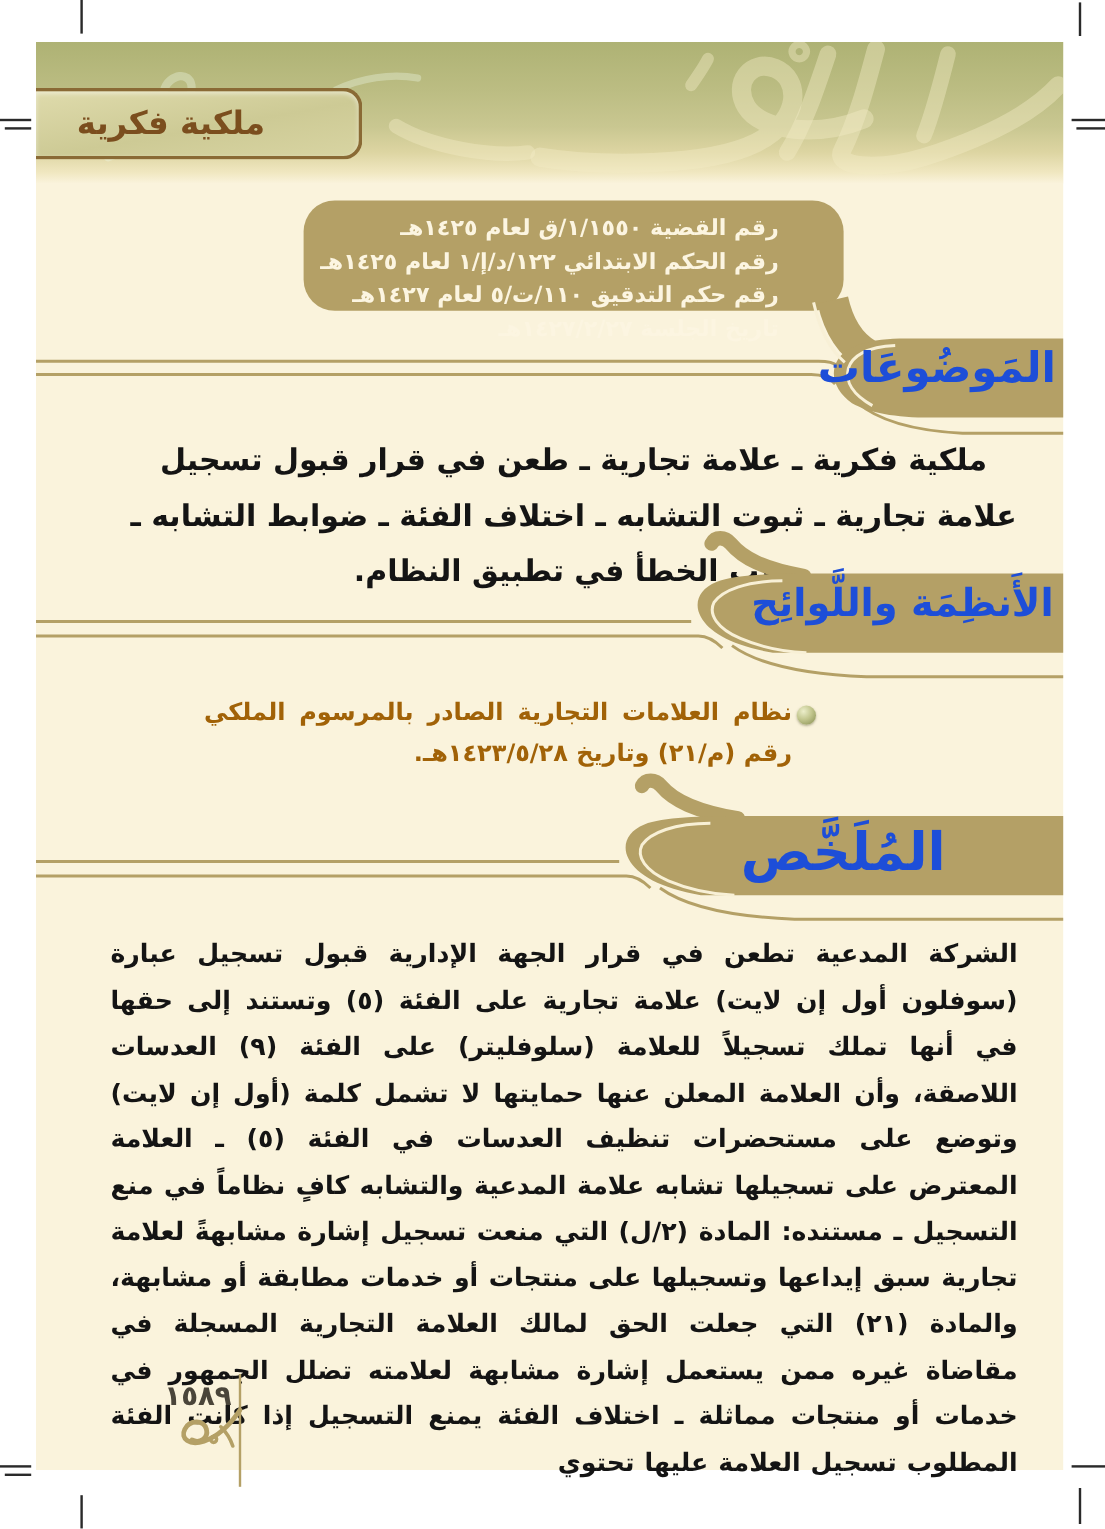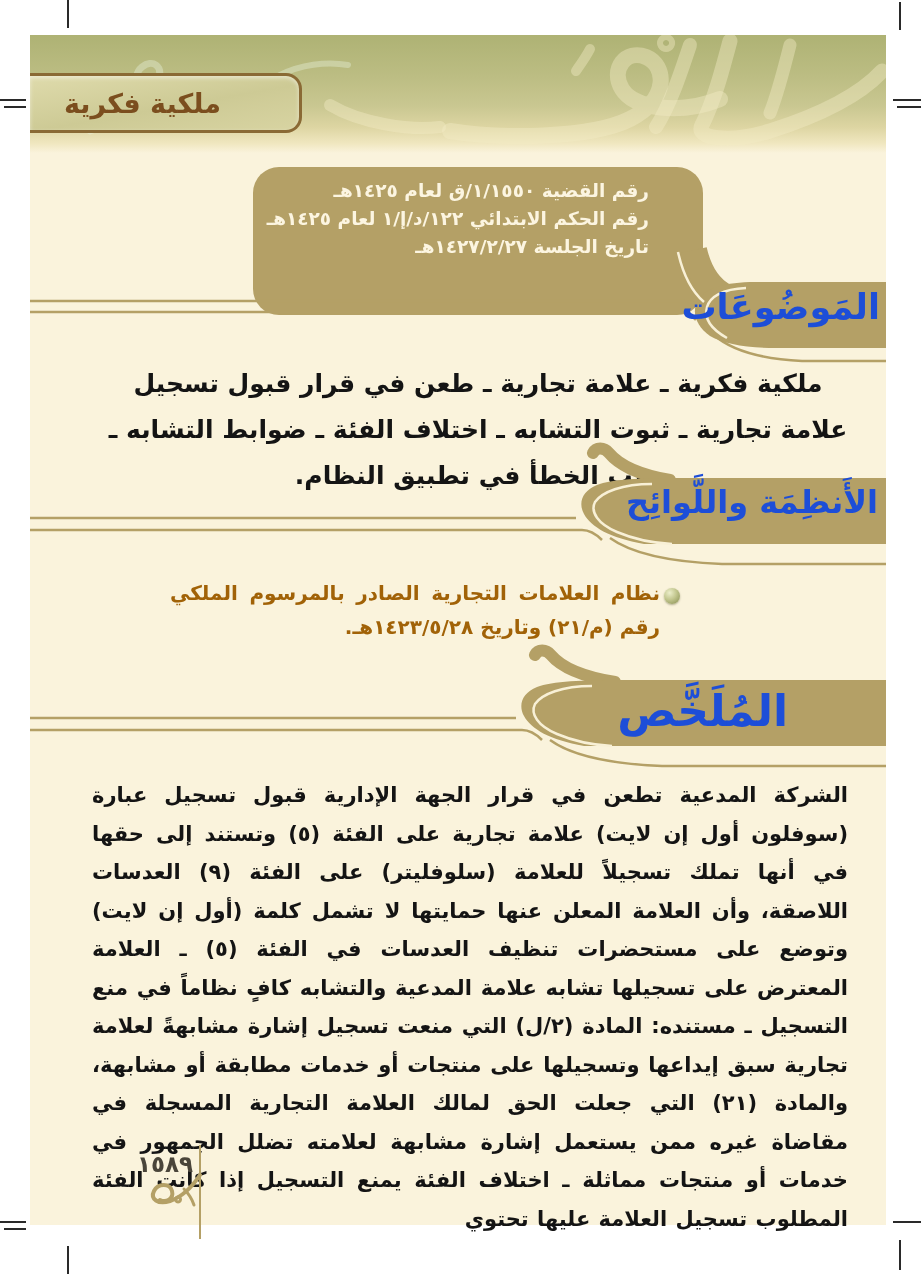--- a/index.html
+++ b/index.html
@@ -20,21 +20,21 @@
   .header-band svg { position:absolute; left:0; top:0; }
 
   .badge { position:absolute; left:0; top:38px; width:272px; height:60px;
     border:3px solid #8a6a35; border-left:none; border-radius:0 16px 16px 0;
     background:linear-gradient(170deg,#dfdbac 0%, #cdca95 55%, #d8d4a2 100%);
     display:flex; align-items:center; justify-content:flex-end; padding-left:34px;
     box-shadow:inset 0 2px 4px rgba(255,255,255,.5); }
   .badge .label { font-size:27px; font-weight:bold; color:#7b4e1e; letter-spacing:1px; }
 
   
-  .case-box { position:absolute; left:223px; top:132px; width:450px; height:148px;
+  .case-box { position:absolute; left:223px; top:132px; width:450px; height:92px;
     background:#b4a066; border-radius:26px; direction:rtl;
     padding:10px 54px 0 18px; text-align:right; }
   .case-box .cline { font-size:18.5px; font-weight:bold; color:#fcf5e1; line-height:28px; white-space:nowrap; }
 
   
   .band-svg { position:absolute; left:0; overflow:visible; }
   .band-title { position:absolute; color:#1d4ed8; font-weight:bold; text-align:center;
     direction:rtl; white-space:nowrap; }
 
   
@@ -96,20 +96,21 @@
       </svg>
 
       <div class="badge">
         <span class="label">ملكية فكرية</span>
       </div>
     </div>
 
     <div class="case-box">
       <div class="cline">رقم القضية ١٥٥٠‏/١‏/ق لعام ١٤٢٥هـ</div>
       <div class="cline">رقم الحكم الابتدائي ١٢٢‏/د‏/إ‏/١ لعام ١٤٢٥هـ</div>
+      <div class="cline">رقم حكم التدقيق ١١٠‏/ت‏/٥ لعام ١٤٢٧هـ</div>
       <div class="cline">تاريخ الجلسة ٢٧‏/٢‏/١٤٢٧هـ</div>
     </div>
 
     <svg class="band-svg" style="top:227px;" width="856" height="120" viewBox="0 0 856 120">
       <path d="M 664,-12 C 668,6 676,24 694,34" fill="none" stroke="#b4a066" stroke-width="26"></path>
       <path d="M 856,20 H 725 C 695,20 675,26 668,38 C 661,50 666,64 680,74 C 694,82 716,86 746,86 H 856 Z" fill="#b4a066"></path>
       <path d="M 648,-10 C 652,8 660,28 674,40" fill="none" stroke="#f8f0d6" stroke-width="2.5"></path>
       <path d="M 0,39 H 652 C 660,39 665,40 668,43" fill="none" stroke="#b4a066" stroke-width="2.5"></path>
       <path d="M 0,50 H 646 C 655,50 662,53 666,58" fill="none" stroke="#b4a066" stroke-width="2.5"></path>
       <path d="M 716,26 C 692,27 680,35 677,45 C 674,56 681,67 697,76" fill="none" stroke="#f8f0d6" stroke-width="2.5"></path>

